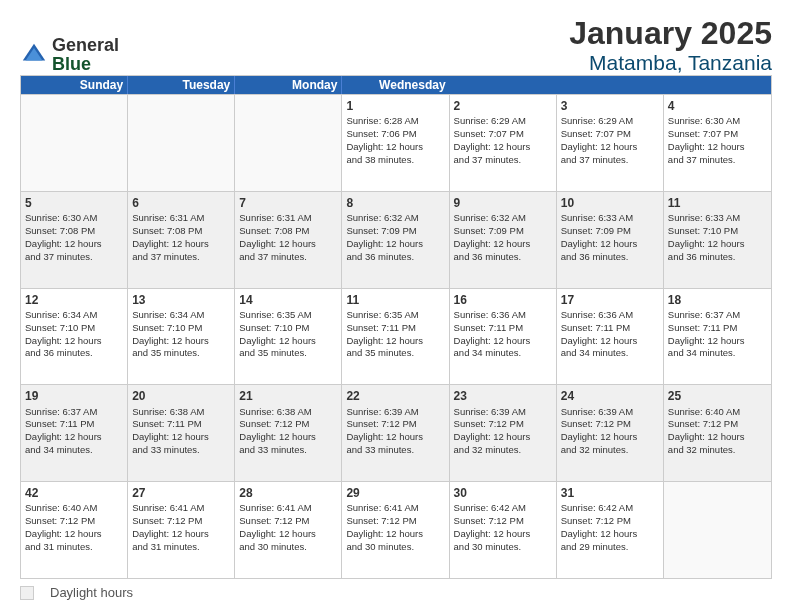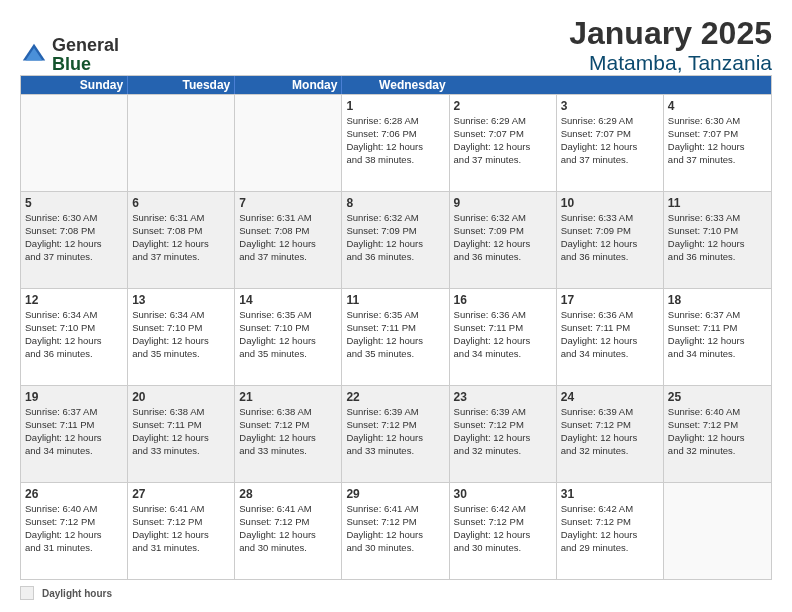--- a/index.html
+++ b/index.html
@@ -93,26 +93,25 @@
     .cal-cell.empty { background: #f9f9f9; }
     .cal-cell.shaded { background: #f0f0f0; }
     .day-num {
       font-size: 12px;
       font-weight: bold;
       display: block;
       margin-bottom: 1px;
     }
     .footer {
       margin-top: 6px;
-      font-size: 10px;
+      font-size: 13px;
       color: #555;
       display: flex;
       align-items: center;
-      gap: 8px;
-      font-weight: bold;
+      gap: 16px;
     }
     .daylight-box {
       width: 14px;
       height: 14px;
       background: #f0f0f0;
       border: 1px solid #ccc;
       display: inline-block;
     }
   </style>
 </head>
@@ -249,21 +248,21 @@
           <div class="cal-cell shaded"><span class="day-num">24</span><span style="white-space: pre-line;">Sunrise: 6:39 AM
 Sunset: 7:12 PM
 Daylight: 12 hours
 and 32 minutes.</span></div>
           <div class="cal-cell shaded"><span class="day-num">25</span><span style="white-space: pre-line;">Sunrise: 6:40 AM
 Sunset: 7:12 PM
 Daylight: 12 hours
 and 32 minutes.</span></div>
         </div>
         <div class="cal-row">
-          <div class="cal-cell"><span class="day-num">26</span><span style="white-space: pre-line;">Sunrise: 6:40 AM
+          <div class="cal-cell"><span class="day-num">42</span><span style="white-space: pre-line;">Sunrise: 6:40 AM
 Sunset: 7:12 PM
 Daylight: 12 hours
 and 31 minutes.</span></div>
           <div class="cal-cell"><span class="day-num">27</span><span style="white-space: pre-line;">Sunrise: 6:41 AM
 Sunset: 7:12 PM
 Daylight: 12 hours
 and 31 minutes.</span></div>
           <div class="cal-cell"><span class="day-num">28</span><span style="white-space: pre-line;">Sunrise: 6:41 AM
 Sunset: 7:12 PM
 Daylight: 12 hours

